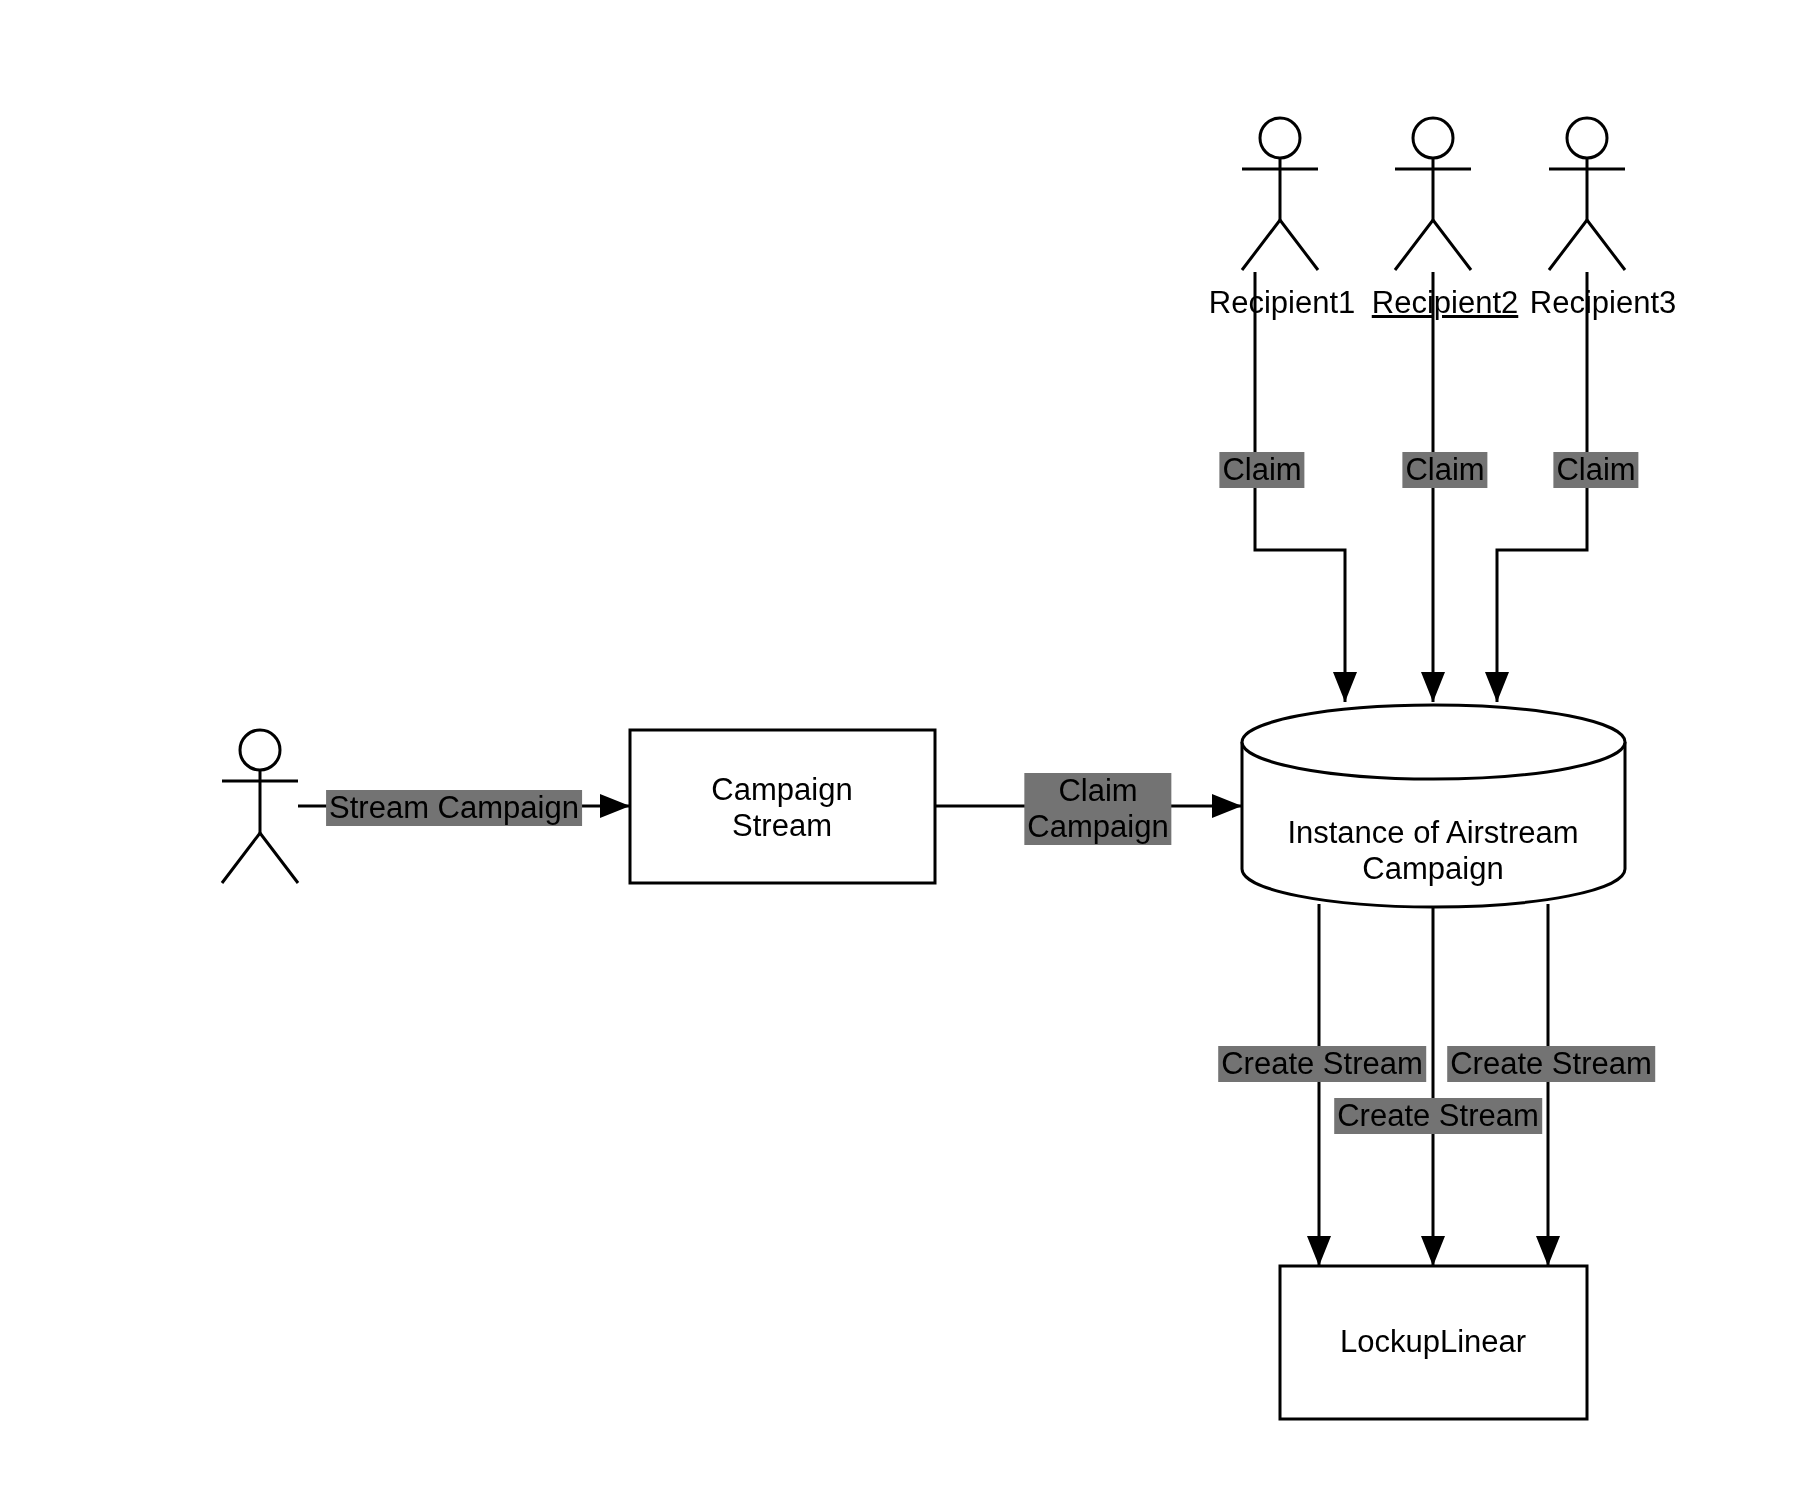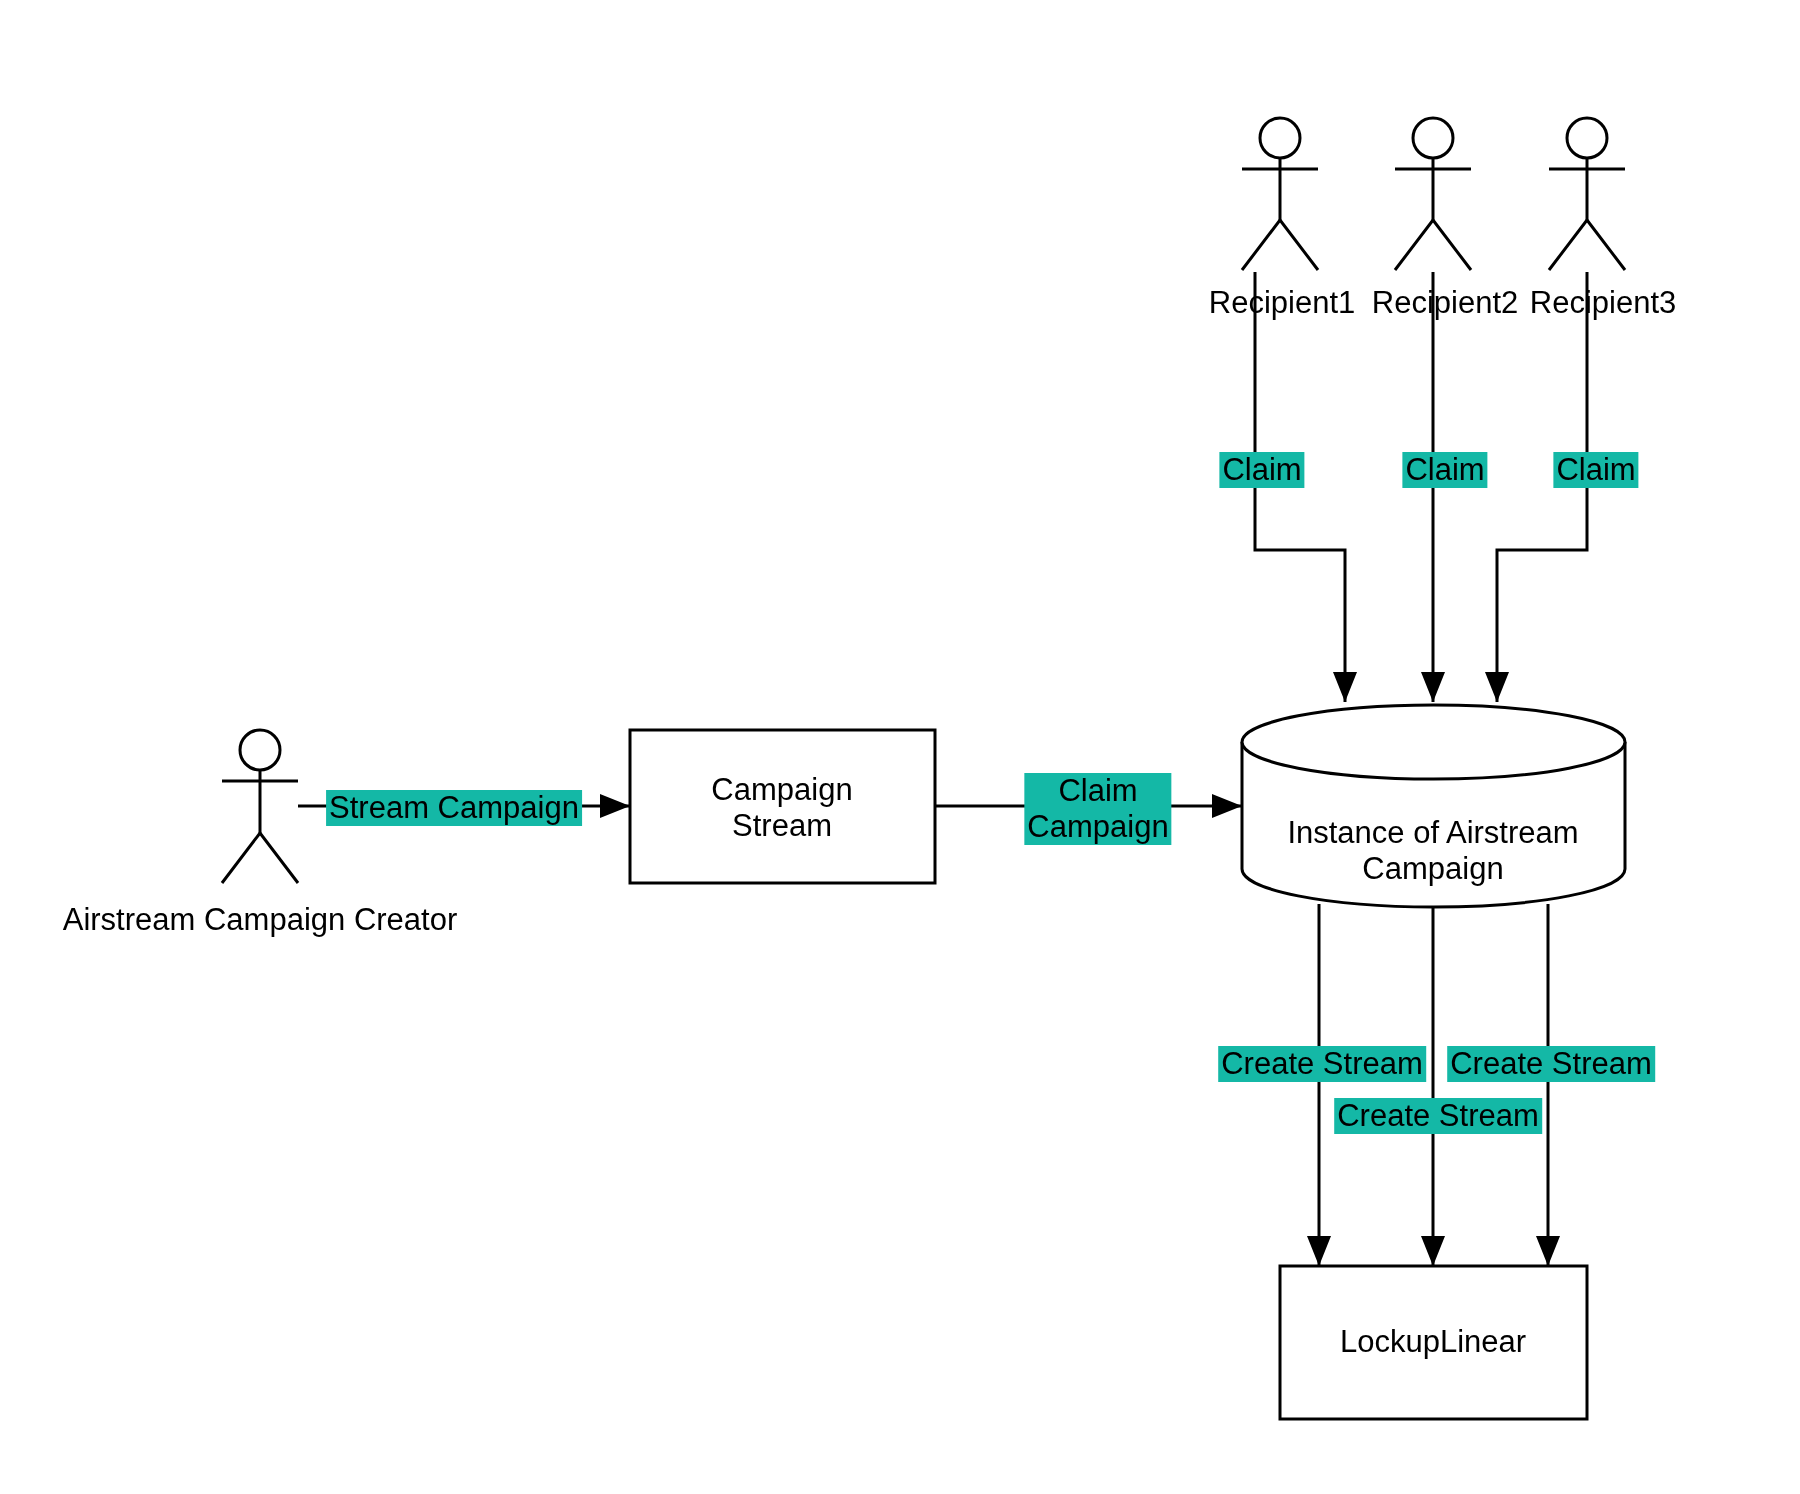--- a/index.html
+++ b/index.html
@@ -24,21 +24,21 @@
   .lbl {
     position: absolute;
     transform: translate(-50%, -50%);
     font-size: 31px;
     line-height: 36px;
     text-align: center;
     white-space: nowrap;
     color: #000000;
   }
   .lbl.edge-lbl {
-    background: #14b8a6;
+    background: #737373;
     padding: 0 3px;
   }
   .shape-stroke {
     stroke: #000000;
     stroke-width: 3;
     fill: none;
   }
   .shape-filled {
     stroke: #000000;
     stroke-width: 3;
@@ -123,28 +123,27 @@
       <path class="shape-filled" d="M1242,742 L1242,869 A191.5,38 0 0 0 1625,869 L1625,742"></path>
       <ellipse class="shape-filled" cx="1433.5" cy="742" rx="191.5" ry="37"></ellipse>
     </g>
 
     <g>
       <rect class="shape-filled" x="1280" y="1266" width="307" height="153"></rect>
     </g>
   </svg>
 
   <div class="lbl" style="left:1282px; top:303px;text-align:center;">Recipient1</div>
-  <div class="lbl" style="left:1445px; top:303px;">Recipient2</div>
+  <div class="lbl" style="left:1445px; top:303px;text-decoration:underline;">Recipient2</div>
   <div class="lbl" style="left:1603px; top:303px;">Recipient3</div>
 
   <div class="lbl edge-lbl" style="left:1262px; top:470px;">Claim</div>
   <div class="lbl edge-lbl" style="left:1445px; top:470px;">Claim</div>
   <div class="lbl edge-lbl" style="left:1596px; top:470px;">Claim</div>
 
-  <div class="lbl" style="left:260px; top:920px;">Airstream Campaign Creator</div>
 
   <div class="lbl edge-lbl" style="left:454px; top:808px;">Stream Campaign</div>
 
   <div class="lbl" style="left:782px; top:808px;">
     <span style="display:block">Campaign</span>
     <span style="display:block">Stream</span>
   </div>
 
   <div class="lbl edge-lbl" style="left:1098px; top:809px;">
     <span style="display:block">Claim</span>

